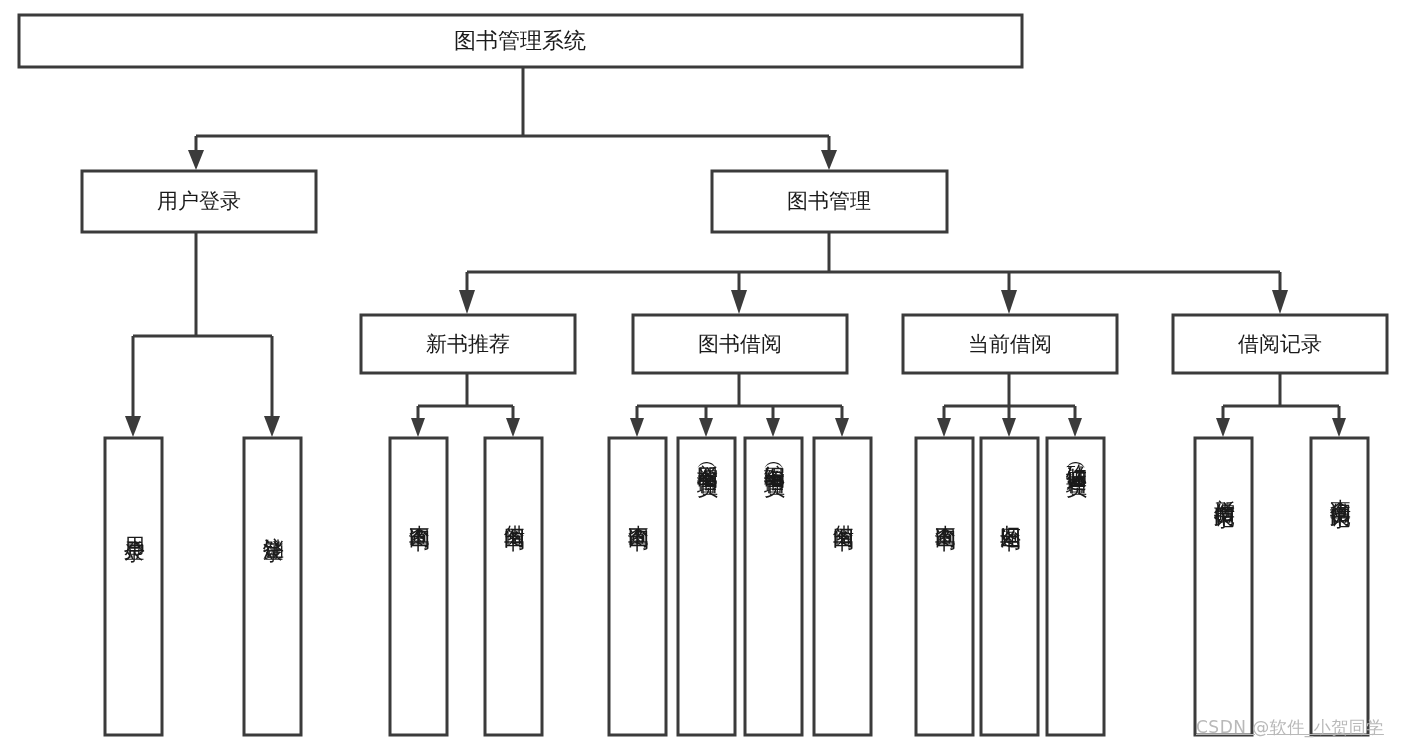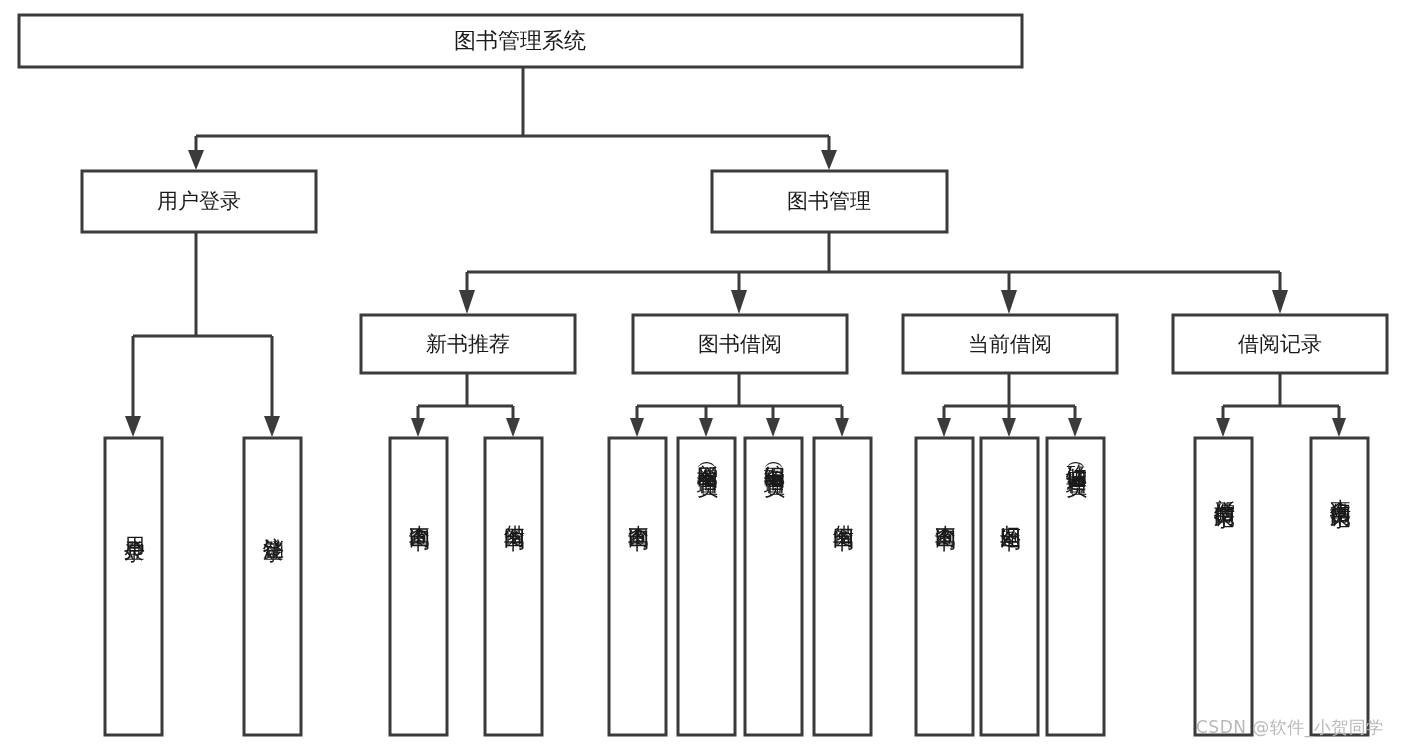--- a/index.html
+++ b/index.html
@@ -244,15 +244,15 @@
   <div class="leaf-text" style="left:763px; top:447px;">编辑图书（管理员）</div>
   <div class="leaf-text" style="left:832px; top:508px;">借阅图书</div>
 
   <div class="leaf-text" style="left:934px; top:508px;">查询图书</div>
   <div class="leaf-text" style="left:999px; top:508px;">归还图书</div>
   <div class="leaf-text" style="left:1065px; top:447px;">确认归还（管理员）</div>
 
   <div class="leaf-text" style="left:1213px; top:482px;">新增借阅记录</div>
   <div class="leaf-text" style="left:1329px; top:482px;">查询借阅记录</div>
 
-  <div class="watermark" style="left:1196px; top:716px;">CSDN @软件_小贺同学</div>
+  <div class="watermark" style="left:1196px; top:716px;text-decoration:underline;">CSDN @软件_小贺同学</div>
 
 </div>
 
 </body></html>

